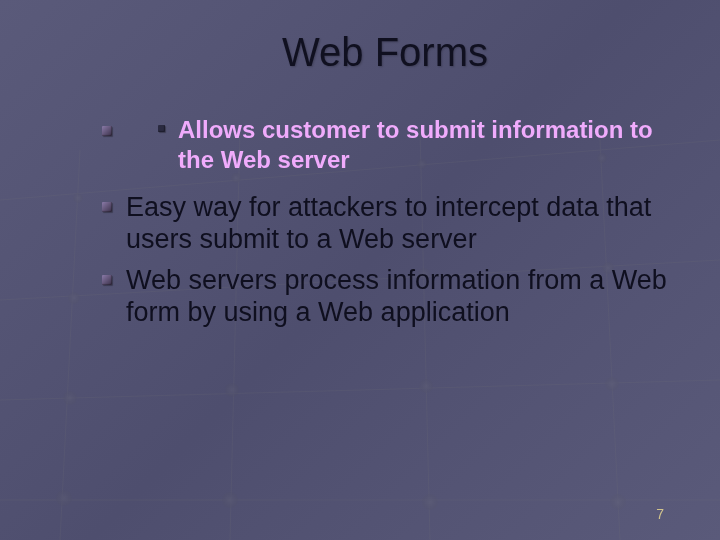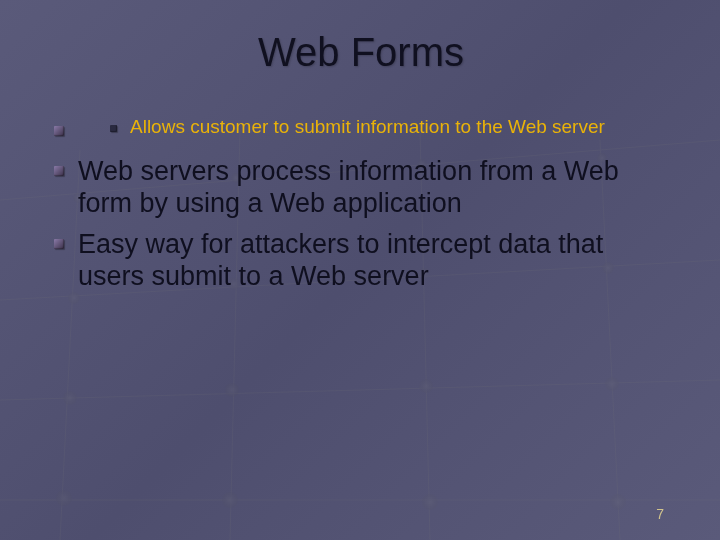--- a/index.html
+++ b/index.html
@@ -15,20 +15,21 @@
     position: absolute;
     inset: 0;
     opacity: 0.15;
     z-index: 0;
   }
   .content {
     position: relative;
     z-index: 1;
     padding: 30px 50px 20px 52px;
     height: 100%;
+    margin-left: 48px;
   }
   .title {
     font-size: 40px;
     text-align: center;
     color: #101020;
     margin-bottom: 40px;
     font-weight: normal;
     text-shadow: 1px 1px 2px rgba(0,0,0,0.2);
   }
   .bullets {
@@ -54,24 +55,25 @@
     box-shadow: inset -1px -1px 1px rgba(0,0,0,0.3), 1px 1px 1px rgba(0,0,0,0.3);
   }
   .sub {
     list-style: none;
     margin: 14px 0 16px 0;
   }
   .sub li {
     position: relative;
     padding-left: 20px;
     margin-left: 32px;
-    font-size: 19px;
+    font-size: 24px;
     line-height: 1.25;
-    color: #eab308;
+    color: #f0abfc;
     margin-bottom: 10px;
+    font-weight: bold;
   }
   .sub li::before {
     content: "";
     position: absolute;
     left: 0;
     top: 10px;
     width: 7px;
     height: 7px;
     background: #2a2a40;
   }
@@ -128,21 +130,21 @@
 
   <ul class="bullets">
     <li>
       <ul class="sub">
         <li>
           <span>Allows customer to submit information to the Web server</span>
         </li>
       </ul>
     </li>
     <li>
-      <span>Web servers process information from a Web form by using a Web application</span>
+      <span>Easy way for attackers to intercept data that users submit to a Web server</span>
     </li>
     <li>
-      <span>Easy way for attackers to intercept data that users submit to a Web server</span>
+      <span>Web servers process information from a Web form by using a Web application</span>
     </li>
   </ul>
 
   <div class="page-num">7</div>
 </div>
 
 </body></html>

